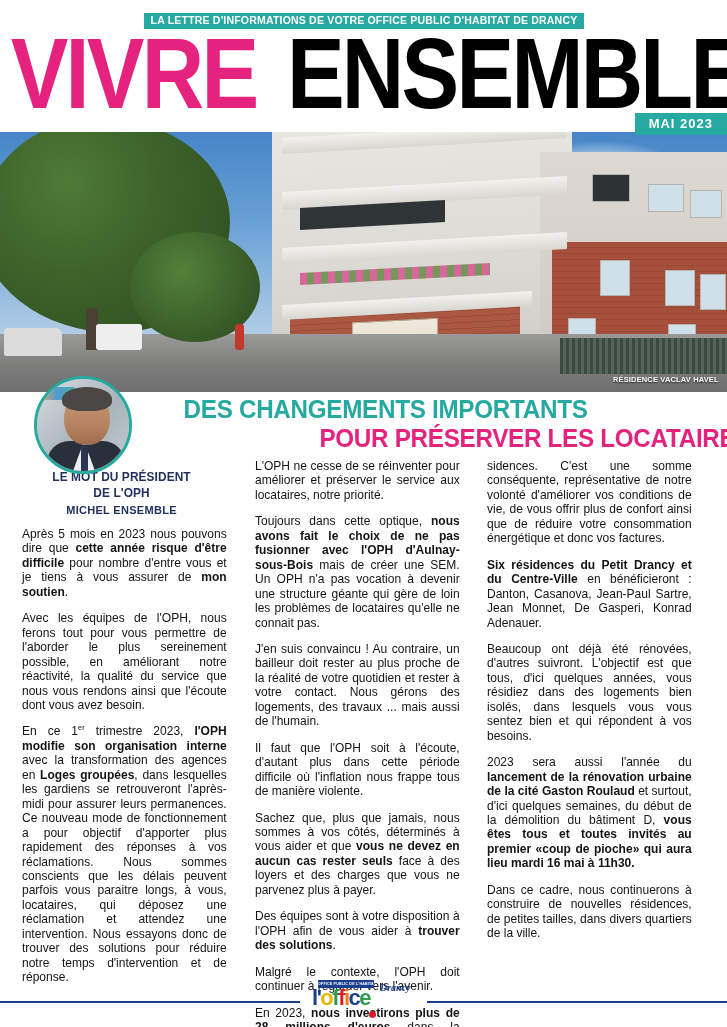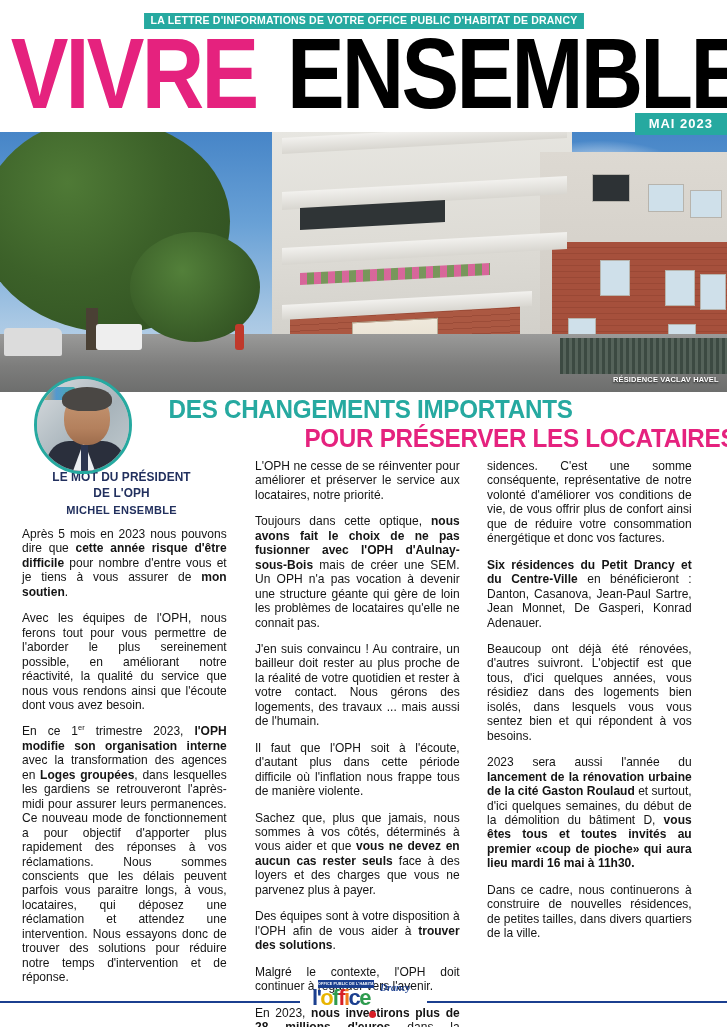--- a/index.html
+++ b/index.html
@@ -236,21 +236,21 @@
     letter-spacing: 1px;
     padding: 4px 14px 5px 14px;
     line-height: 1;
     z-index: 6;
     white-space: nowrap;
   }
 
   
   .headline {
     position: absolute;
-    left: 160px; top: 396px;
+    left: 175px; top: 396px;
     width: 545px;
     z-index: 4;
     line-height: 1.02;
   }
   .hl-line {
     font-weight: bold;
     font-size: 25.5px;
     letter-spacing: -0.3px;
     display: block;
     transform: scaleX(0.95);

